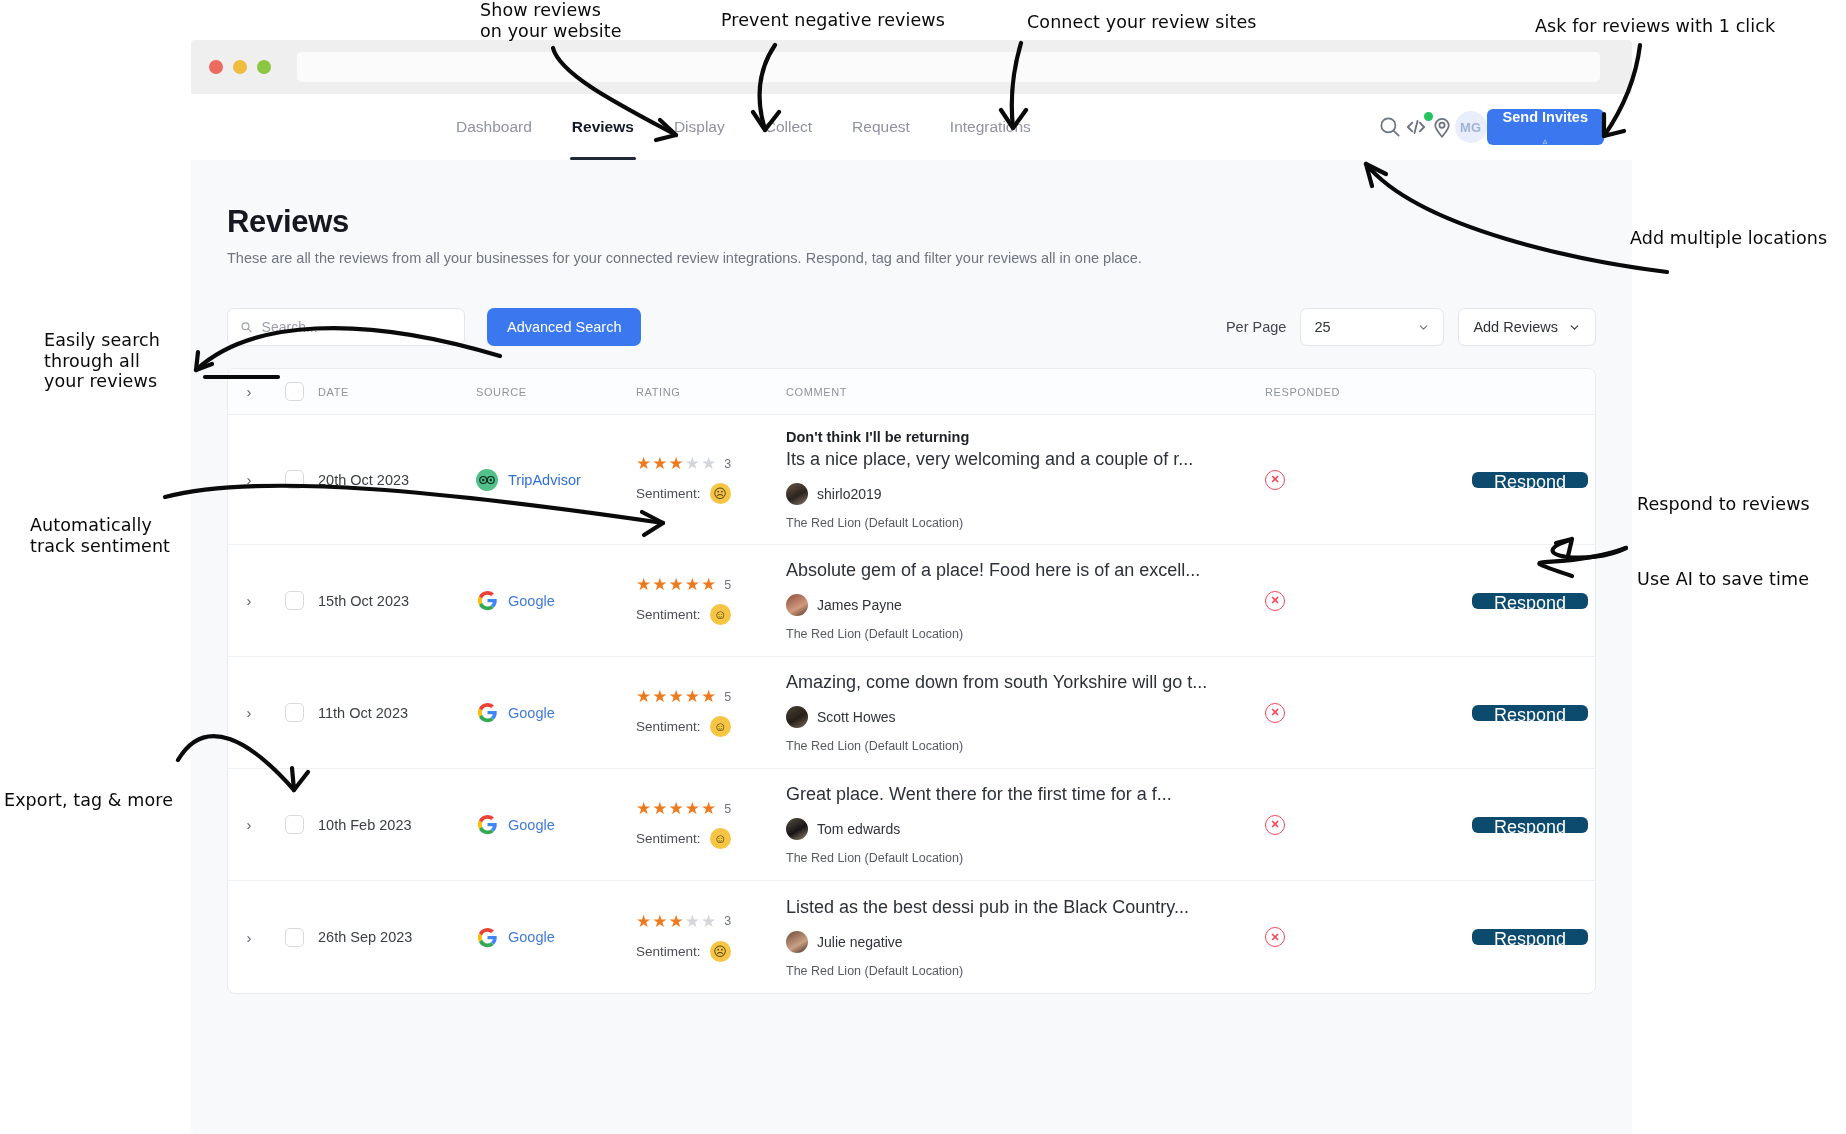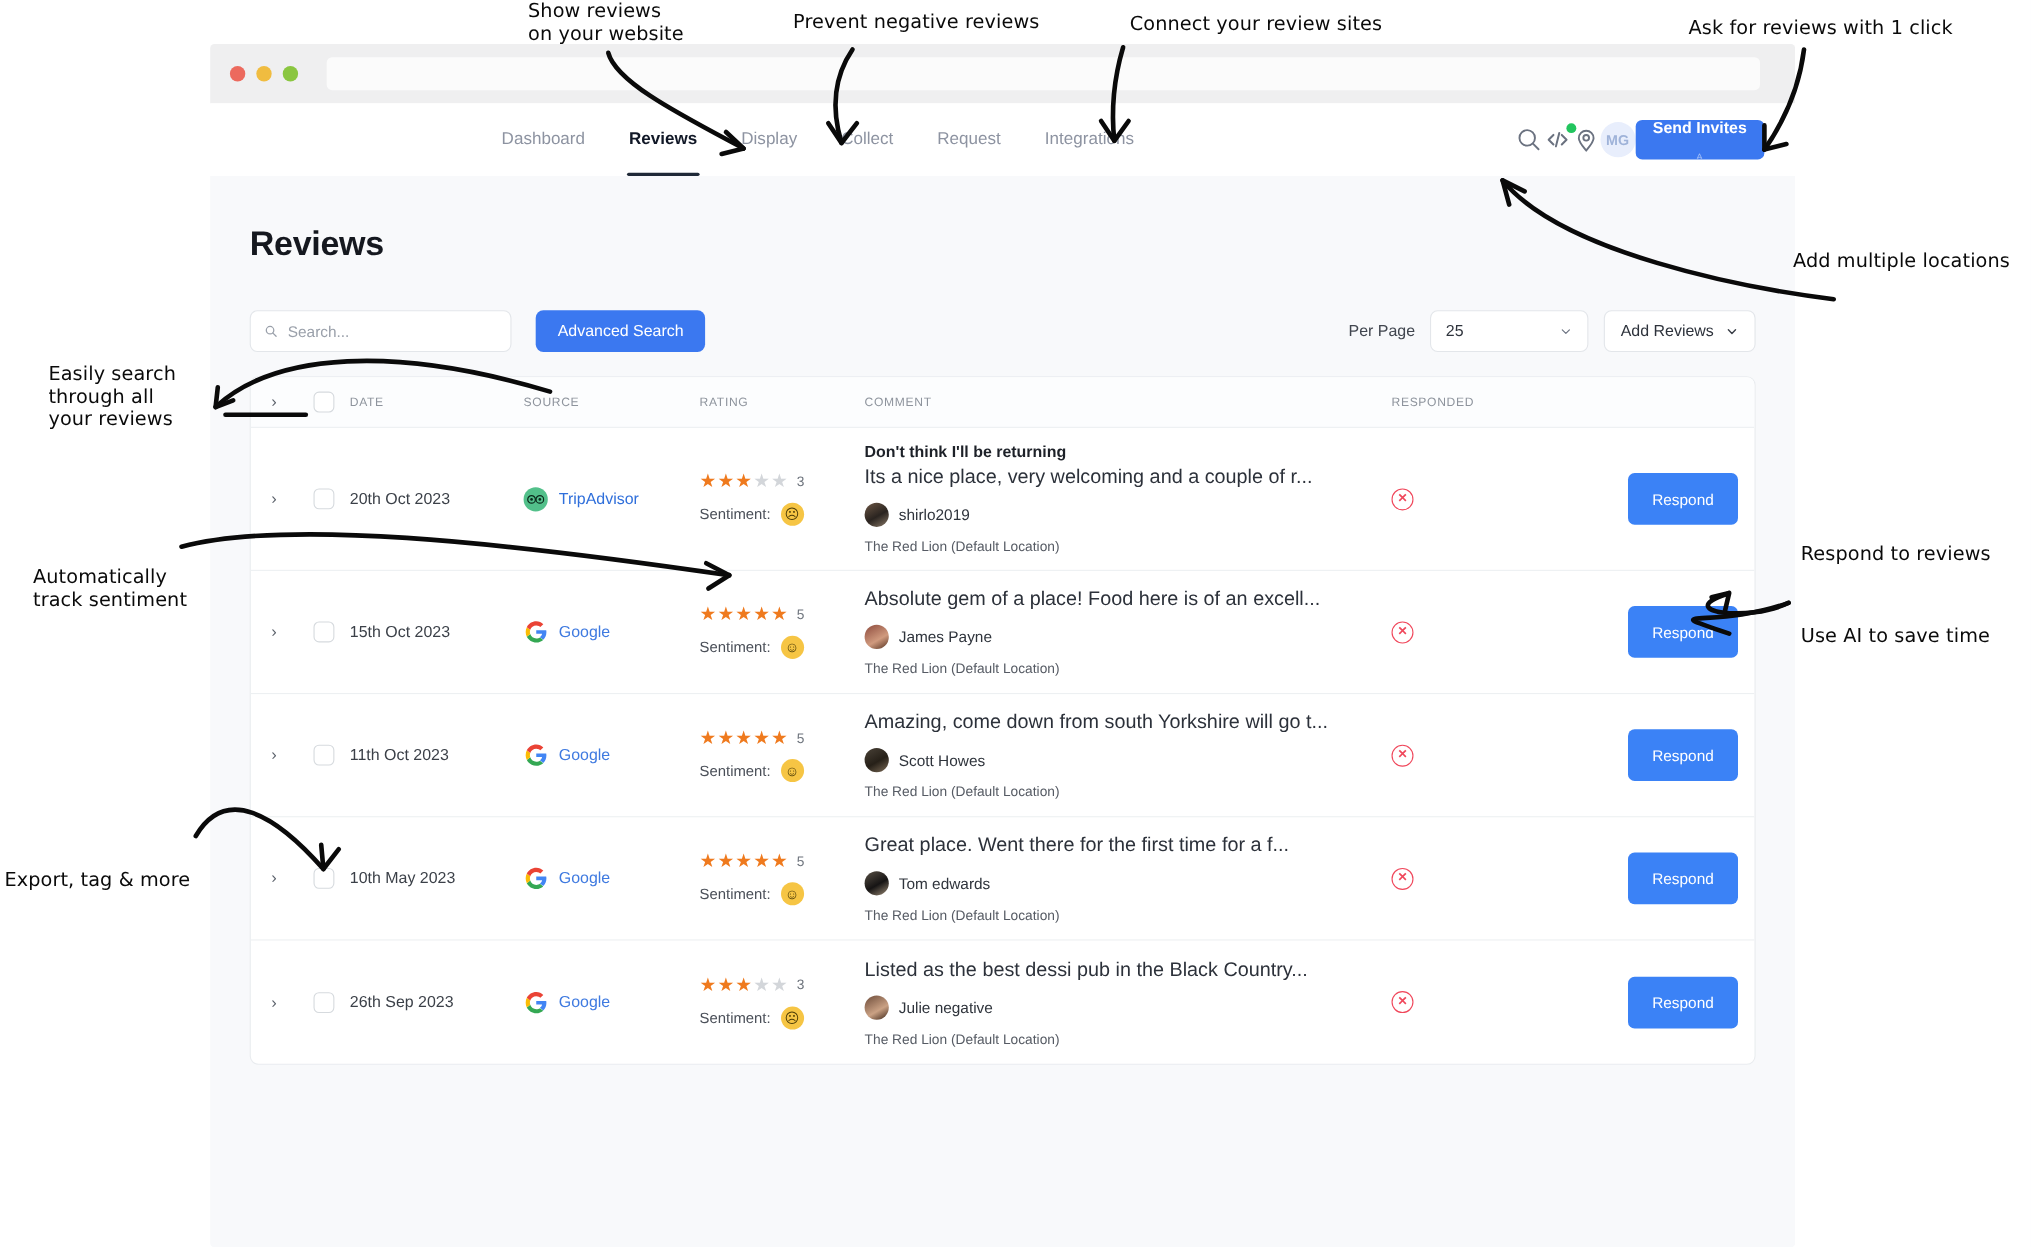--- a/index.html
+++ b/index.html
@@ -156,22 +156,22 @@
   .cmt-author-name { font-size:14px; color:#2f343c; }
   .cmt-loc { font-size:12.5px; color:#565b64; margin-top:11px; }
 
   .resp-cell { display:flex; align-items:center; }
   .x-circle {
     width:20px; height:20px; border-radius:50%; border:1.4px solid #f0475b;
     display:flex; align-items:center; justify-content:center;
     color:#f0475b; font-size:11px; font-weight:700; line-height:1;
   }
   .respond-btn {
-    background:#3b82f6; color:#fff; border:none; border-radius:6px;
-    height:47px; padding:0 22px; font-size:14px; cursor:pointer;
+    background:#0c4a6e; color:#fff; border:none; border-radius:6px;
+    height:16px; padding:0 22px; font-size:18px; cursor:pointer;
     font-family:"Liberation Sans", sans-serif;
   }
 
   
   .anno {
     position:absolute; font-family:"DejaVu Sans", sans-serif; color:#0a0a0a;
     font-size:17.5px; line-height:1.18; white-space:pre; letter-spacing:0.1px;
   }
   .anno-svg { position:absolute; left:0; top:0; width:1846px; height:1134px; pointer-events:none; }
 </style>
@@ -240,20 +240,21 @@
           <svg width="18" height="18" viewBox="0 0 24 24" fill="none" stroke="#ffffff" stroke-width="1.7" stroke-linejoin="round">
             <path d="M12 3 L20 20 L12 16 L4 20 Z"></path>
           </svg>
         </button>
       </div>
     </div>
 
     <div class="content">
 
       <div class="page-title">Reviews</div>
+      <div class="page-sub">These are all the reviews from all your businesses for your connected review integrations. Respond, tag and filter your reviews all in one place.</div>
 
       <div class="toolbar">
         <div class="search-wrap">
           <svg width="14" height="14" viewBox="0 0 24 24" fill="none" stroke="#9aa0aa" stroke-width="2.2">
             <circle cx="10.5" cy="10.5" r="6.5"></circle>
               <line x1="15.5" y1="15.5" x2="21" y2="21" stroke-linecap="round"></line>
           </svg>
           <input type="text" placeholder="Search..." style="">
         </div>
         <button class="adv-search">Advanced Search</button>
@@ -456,21 +457,21 @@
                 <button class="respond-btn">Respond</button>
               </div>
             </div>
             <div class="trow">
               <div class="col-exp">
                 <span class="chev">›</span>
               </div>
               <div class="col-chk">
                 <div class="chkbox"></div>
               </div>
-              <div class="col-date"><span class="date-cell">10th May 2023</span></div>
+              <div class="col-date"><span class="date-cell">10th Feb 2023</span></div>
               <div class="col-src">
                 <div class="src-cell">
                   <span style="width:22px;height:22px;display:flex;align-items:center;justify-content:center;">
                     <svg width="21" height="21" viewBox="0 0 48 48">
                       <path fill="#4285F4" d="M45.1 24.5c0-1.6-.1-2.8-.4-4.1H24v7.4h12.1c-.2 2-1.6 5-4.5 7l6.9 5.3c4.1-3.8 6.6-9.4 6.6-15.6z"></path>
                       <path fill="#34A853" d="M24 46c5.9 0 10.9-2 14.5-5.3l-6.9-5.3c-1.9 1.3-4.4 2.2-7.6 2.2-5.8 0-10.7-3.8-12.5-9.1l-7.1 5.5C8.1 41.2 15.4 46 24 46z"></path>
                       <path fill="#FBBC05" d="M11.5 28.5c-.5-1.4-.7-2.9-.7-4.5s.3-3.1.7-4.5l-7.1-5.5C2.9 17 2 20.4 2 24s.9 7 2.4 10z"></path>
                       <path fill="#EA4335" d="M24 10.6c4.1 0 6.9 1.8 8.5 3.3l6.2-6C34.8 4.4 29.9 2 24 2 15.4 2 8.1 6.8 4.4 14l7.1 5.5c1.8-5.3 6.7-8.9 12.5-8.9z"></path>
                     </svg>
                   </span>

